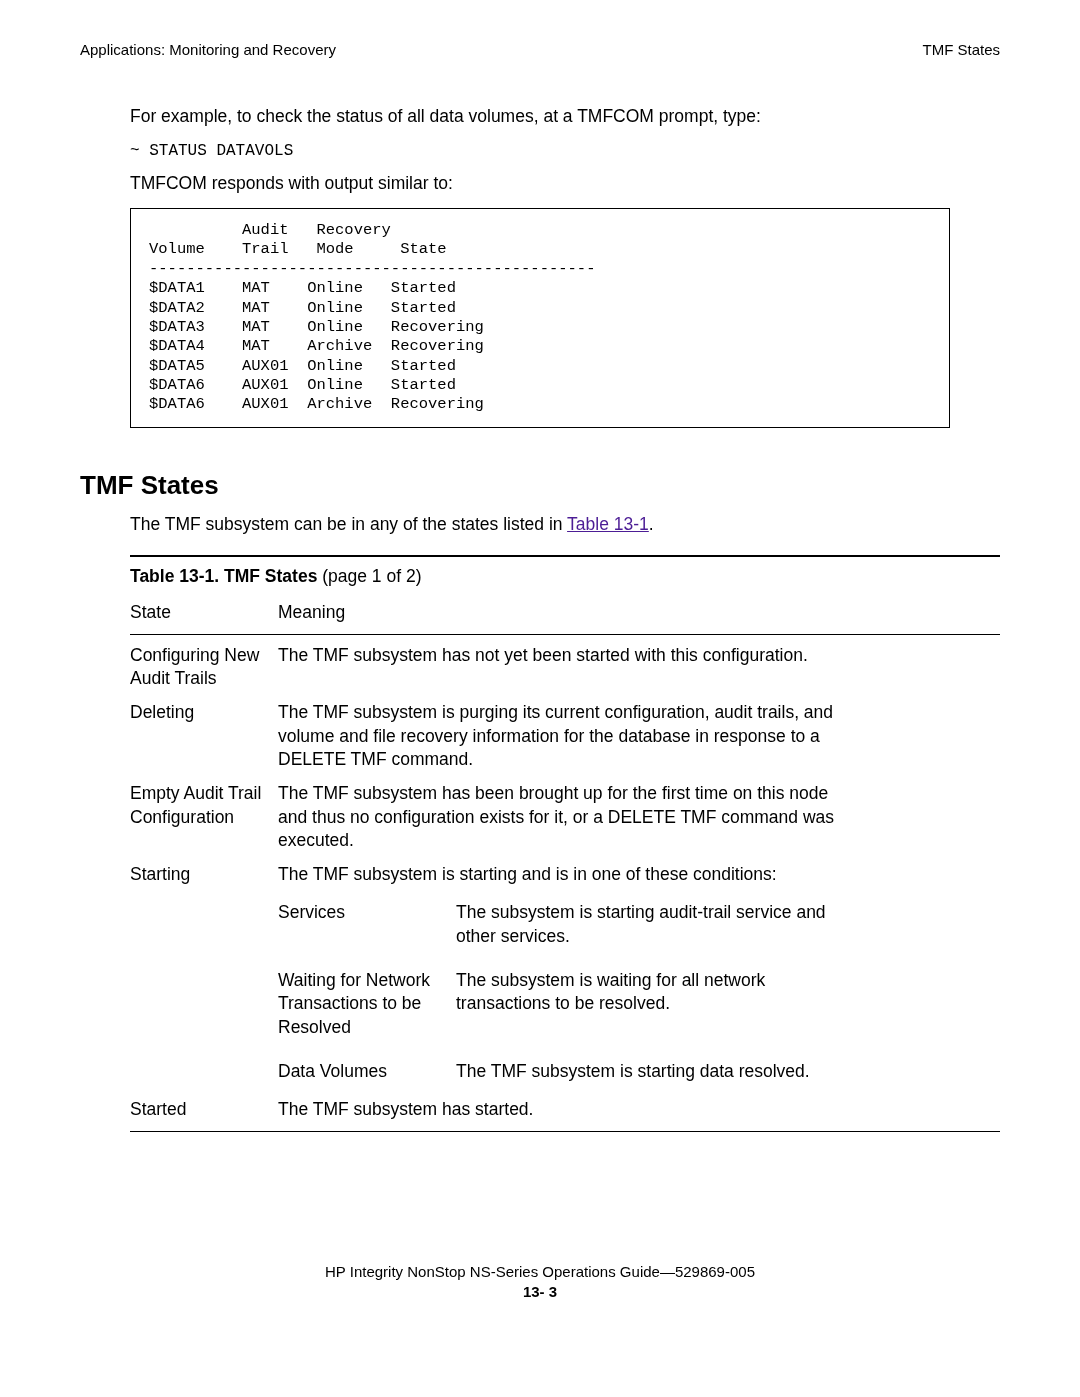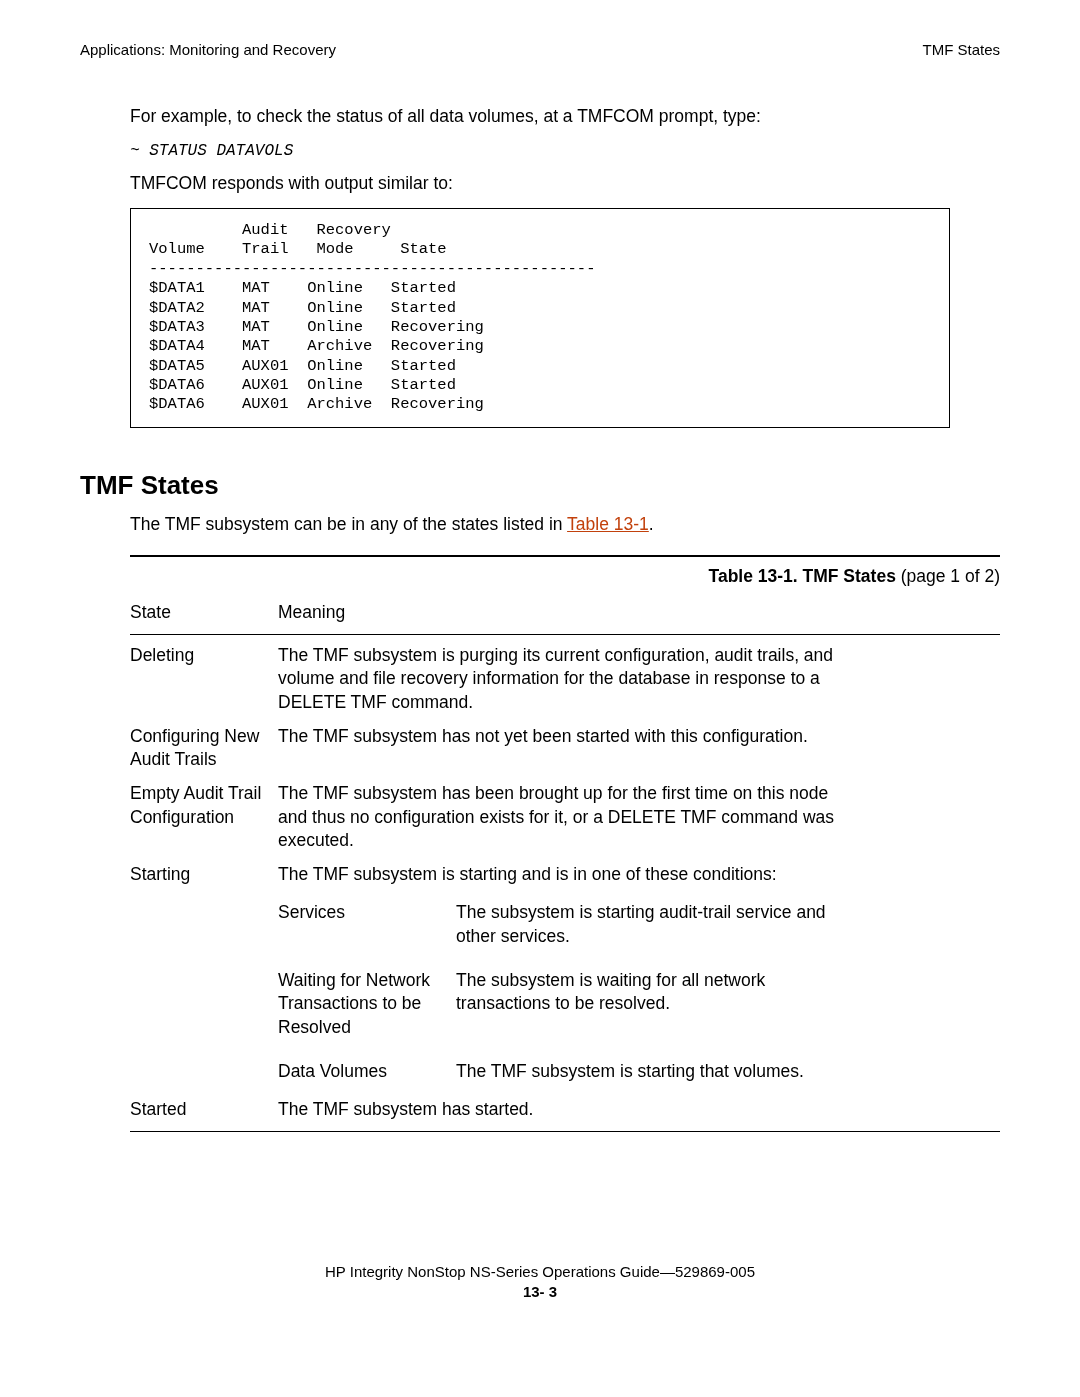--- a/index.html
+++ b/index.html
@@ -21,56 +21,54 @@
   }
   .para {
     margin: 0 0 12px 50px;
   }
   .mono {
     font-family: "Courier New", monospace;
     font-size: 16px;
     margin-left: 50px;
     margin-bottom: 10px;
     white-space: pre;
-    font-style: italic;
   }
   .output-box {
     border: 1px solid #000;
     margin: 12px 50px 40px 50px;
     padding: 12px 18px;
     font-family: "Courier New", monospace;
     font-size: 15.5px;
     white-space: pre;
     line-height: 1.25;
   }
   h2.section {
     font-family: Arial, Helvetica, sans-serif;
     font-size: 26px;
     font-weight: bold;
     margin: 30px 0 10px 0;
   }
   a.table-link {
-    color: #c2410c;
+    color: #4c1d95;
     text-decoration: underline;
   }
   hr.thick {
     border: none;
     border-top: 2px solid #000;
     margin: 18px 0 8px 50px;
   }
   hr.thin {
     border: none;
     border-top: 1px solid #000;
     margin: 4px 0 4px 50px;
   }
   .table-title {
     margin-left: 50px;
     font-size: 17.5px;
     margin-bottom: 8px;
-    text-align: right;
   }
   .table-title .bold {
     font-weight: bold;
   }
   .tbl {
     margin-left: 50px;
     border-collapse: collapse;
   }
   .tbl td {
     vertical-align: top;
@@ -139,26 +137,26 @@
     <td class="col-state bold">State</td>
     <td class="col-meaning bold">Meaning</td>
   </tr>
 </tbody>
   </table>
 <hr class="thin">
 
 <table class="tbl">
   <tbody>
       <tr>
+    <td class="col-state">Configuring New Audit Trails</td>
+    <td class="col-meaning">The TMF subsystem has not yet been started with this configuration.</td>
+  </tr>
+  <tr>
     <td class="col-state">Deleting</td>
     <td class="col-meaning">The TMF subsystem is purging its current configuration, audit trails, and volume and file recovery information for the database in response to a DELETE TMF command.</td>
-  </tr>
-  <tr>
-    <td class="col-state">Configuring New Audit Trails</td>
-    <td class="col-meaning">The TMF subsystem has not yet been started with this configuration.</td>
   </tr>
   <tr>
     <td class="col-state">Empty Audit Trail Configuration</td>
     <td class="col-meaning">The TMF subsystem has been brought up for the first time on this node and thus no configuration exists for it, or a DELETE TMF command was executed.</td>
   </tr>
   <tr>
     <td class="col-state">Starting</td>
     <td class="col-meaning">The TMF subsystem is starting and is in one of these conditions:</td>
   </tr>
   <tr>
@@ -187,21 +185,21 @@
           </table>
     </td>
   </tr>
   <tr>
     <td class="col-state"></td>
     <td class="col-meaning">
       <table style="border-collapse:collapse;">
         <tbody>
               <tr>
           <td class="sub-col1">Data Volumes</td>
-          <td>The TMF subsystem is starting that volumes.</td>
+          <td>The TMF subsystem is starting data resolved.</td>
         </tr>
       </tbody>
           </table>
     </td>
   </tr>
   <tr>
     <td class="col-state">Started</td>
     <td class="col-meaning">The TMF subsystem has started.</td>
   </tr>
 </tbody>

